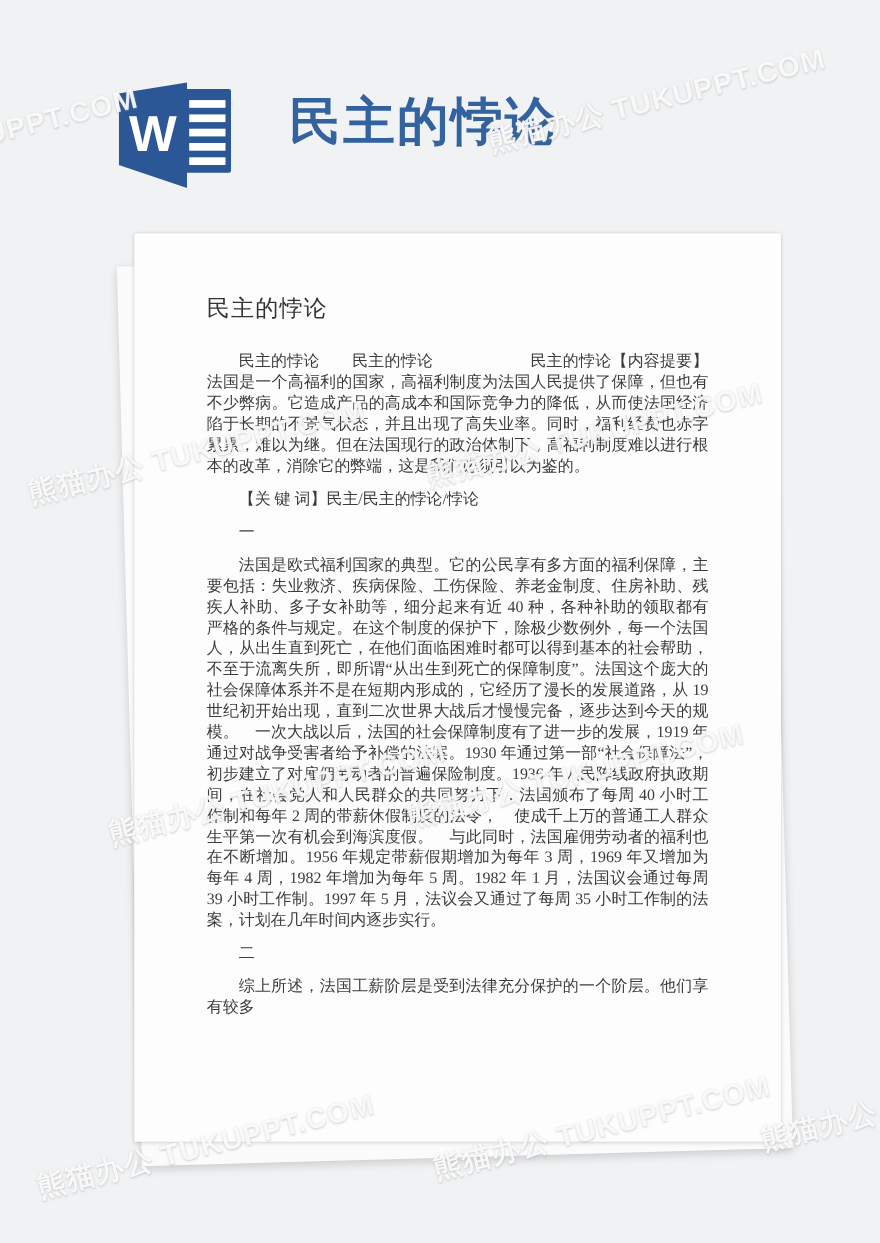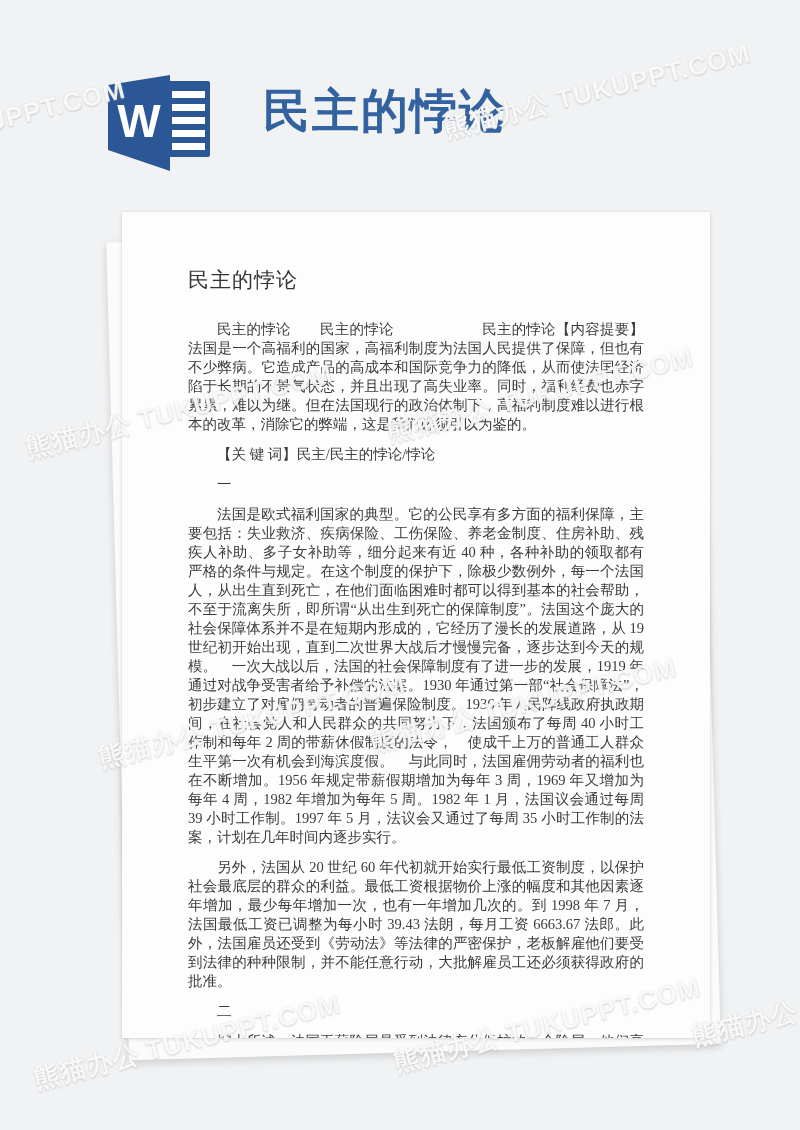--- a/index.html
+++ b/index.html
@@ -87,21 +87,20 @@
   </div>
   <h1 class="header-title">民主的悖论</h1>
 
   <div class="page-behind"></div>
   <div class="page-main">
     <h2 class="doc-heading">民主的悖论</h2>
     <p class="doc-par p-body">民主的悖论　　民主的悖论　　　　　　民主的悖论【内容提要】法国是一个高福利的国家，高福利制度为法国人民提供了保障，但也有不少弊病。它造成产品的高成本和国际竞争力的降低，从而使法国经济陷于长期的不景气状态，并且出现了高失业率。同时，福利经费也赤字累累，难以为继。但在法国现行的政治体制下，高福利制度难以进行根本的改革，消除它的弊端，这是我们必须引以为鉴的。</p>
       <p class="doc-par p-body">【关 键 词】民主/民主的悖论/悖论</p>
       <p class="doc-par p-section">一</p>
       <p class="doc-par p-body">法国是欧式福利国家的典型。它的公民享有多方面的福利保障，主要包括：失业救济、疾病保险、工伤保险、养老金制度、住房补助、残疾人补助、多子女补助等，细分起来有近 40 种，各种补助的领取都有严格的条件与规定。在这个制度的保护下，除极少数例外，每一个法国人，从出生直到死亡，在他们面临困难时都可以得到基本的社会帮助，不至于流离失所，即所谓“从出生到死亡的保障制度”。法国这个庞大的社会保障体系并不是在短期内形成的，它经历了漫长的发展道路，从 19 世纪初开始出现，直到二次世界大战后才慢慢完备，逐步达到今天的规模。　一次大战以后，法国的社会保障制度有了进一步的发展，1919 年通过对战争受害者给予补偿的法案。1930 年通过第一部“社会保障法”，初步建立了对雇佣劳动者的普遍保险制度。1936 年人民阵线政府执政期间，在社会党人和人民群众的共同努力下，法国颁布了每周 40 小时工作制和每年 2 周的带薪休假制度的法令，　使成千上万的普通工人群众生平第一次有机会到海滨度假。　与此同时，法国雇佣劳动者的福利也在不断增加。1956 年规定带薪假期增加为每年 3 周，1969 年又增加为每年 4 周，1982 年增加为每年 5 周。1982 年 1 月，法国议会通过每周 39 小时工作制。1997 年 5 月，法议会又通过了每周 35 小时工作制的法案，计划在几年时间内逐步实行。</p>
-      <p class="doc-par p-body">另外，法国从 20 世纪 60 年代初就开始实行最低工资制度，以保护社会最底层的群众的利益。最低工资根据物价上涨的幅度和其他因素逐年增加，最少每年增加一次，也有一年增加几次的。到 1998 年 7 月，　法国最低工资已调整为每小时 39.43 法朗，每月工资 6663.67 法郎。此外，法国雇员还受到《劳动法》等法律的严密保护，老板解雇他们要受到法律的种种限制，并不能任意行动，大批解雇员工还必须获得政府的批准。</p>
       <p class="doc-par p-section">二</p>
       <p class="doc-par p-body">综上所述，法国工薪阶层是受到法律充分保护的一个阶层。他们享有较多</p>
   </div>
 
   <div class="watermark-layer">
     <span class="watermark" style="left: -185px; top: 148px;">熊猫办公 TUKUPPT.COM</span>
       <span class="watermark" style="left: 440px; top: 112px;">熊猫办公 TUKUPPT.COM</span>
       <span class="watermark" style="left: 22px; top: 432px;">熊猫办公 TUKUPPT.COM</span>
       <span class="watermark" style="left: 383px; top: 416px;">熊猫办公 TUKUPPT.COM</span>
       <span class="watermark" style="left: 95px; top: 742px;">熊猫办公 TUKUPPT.COM</span>

